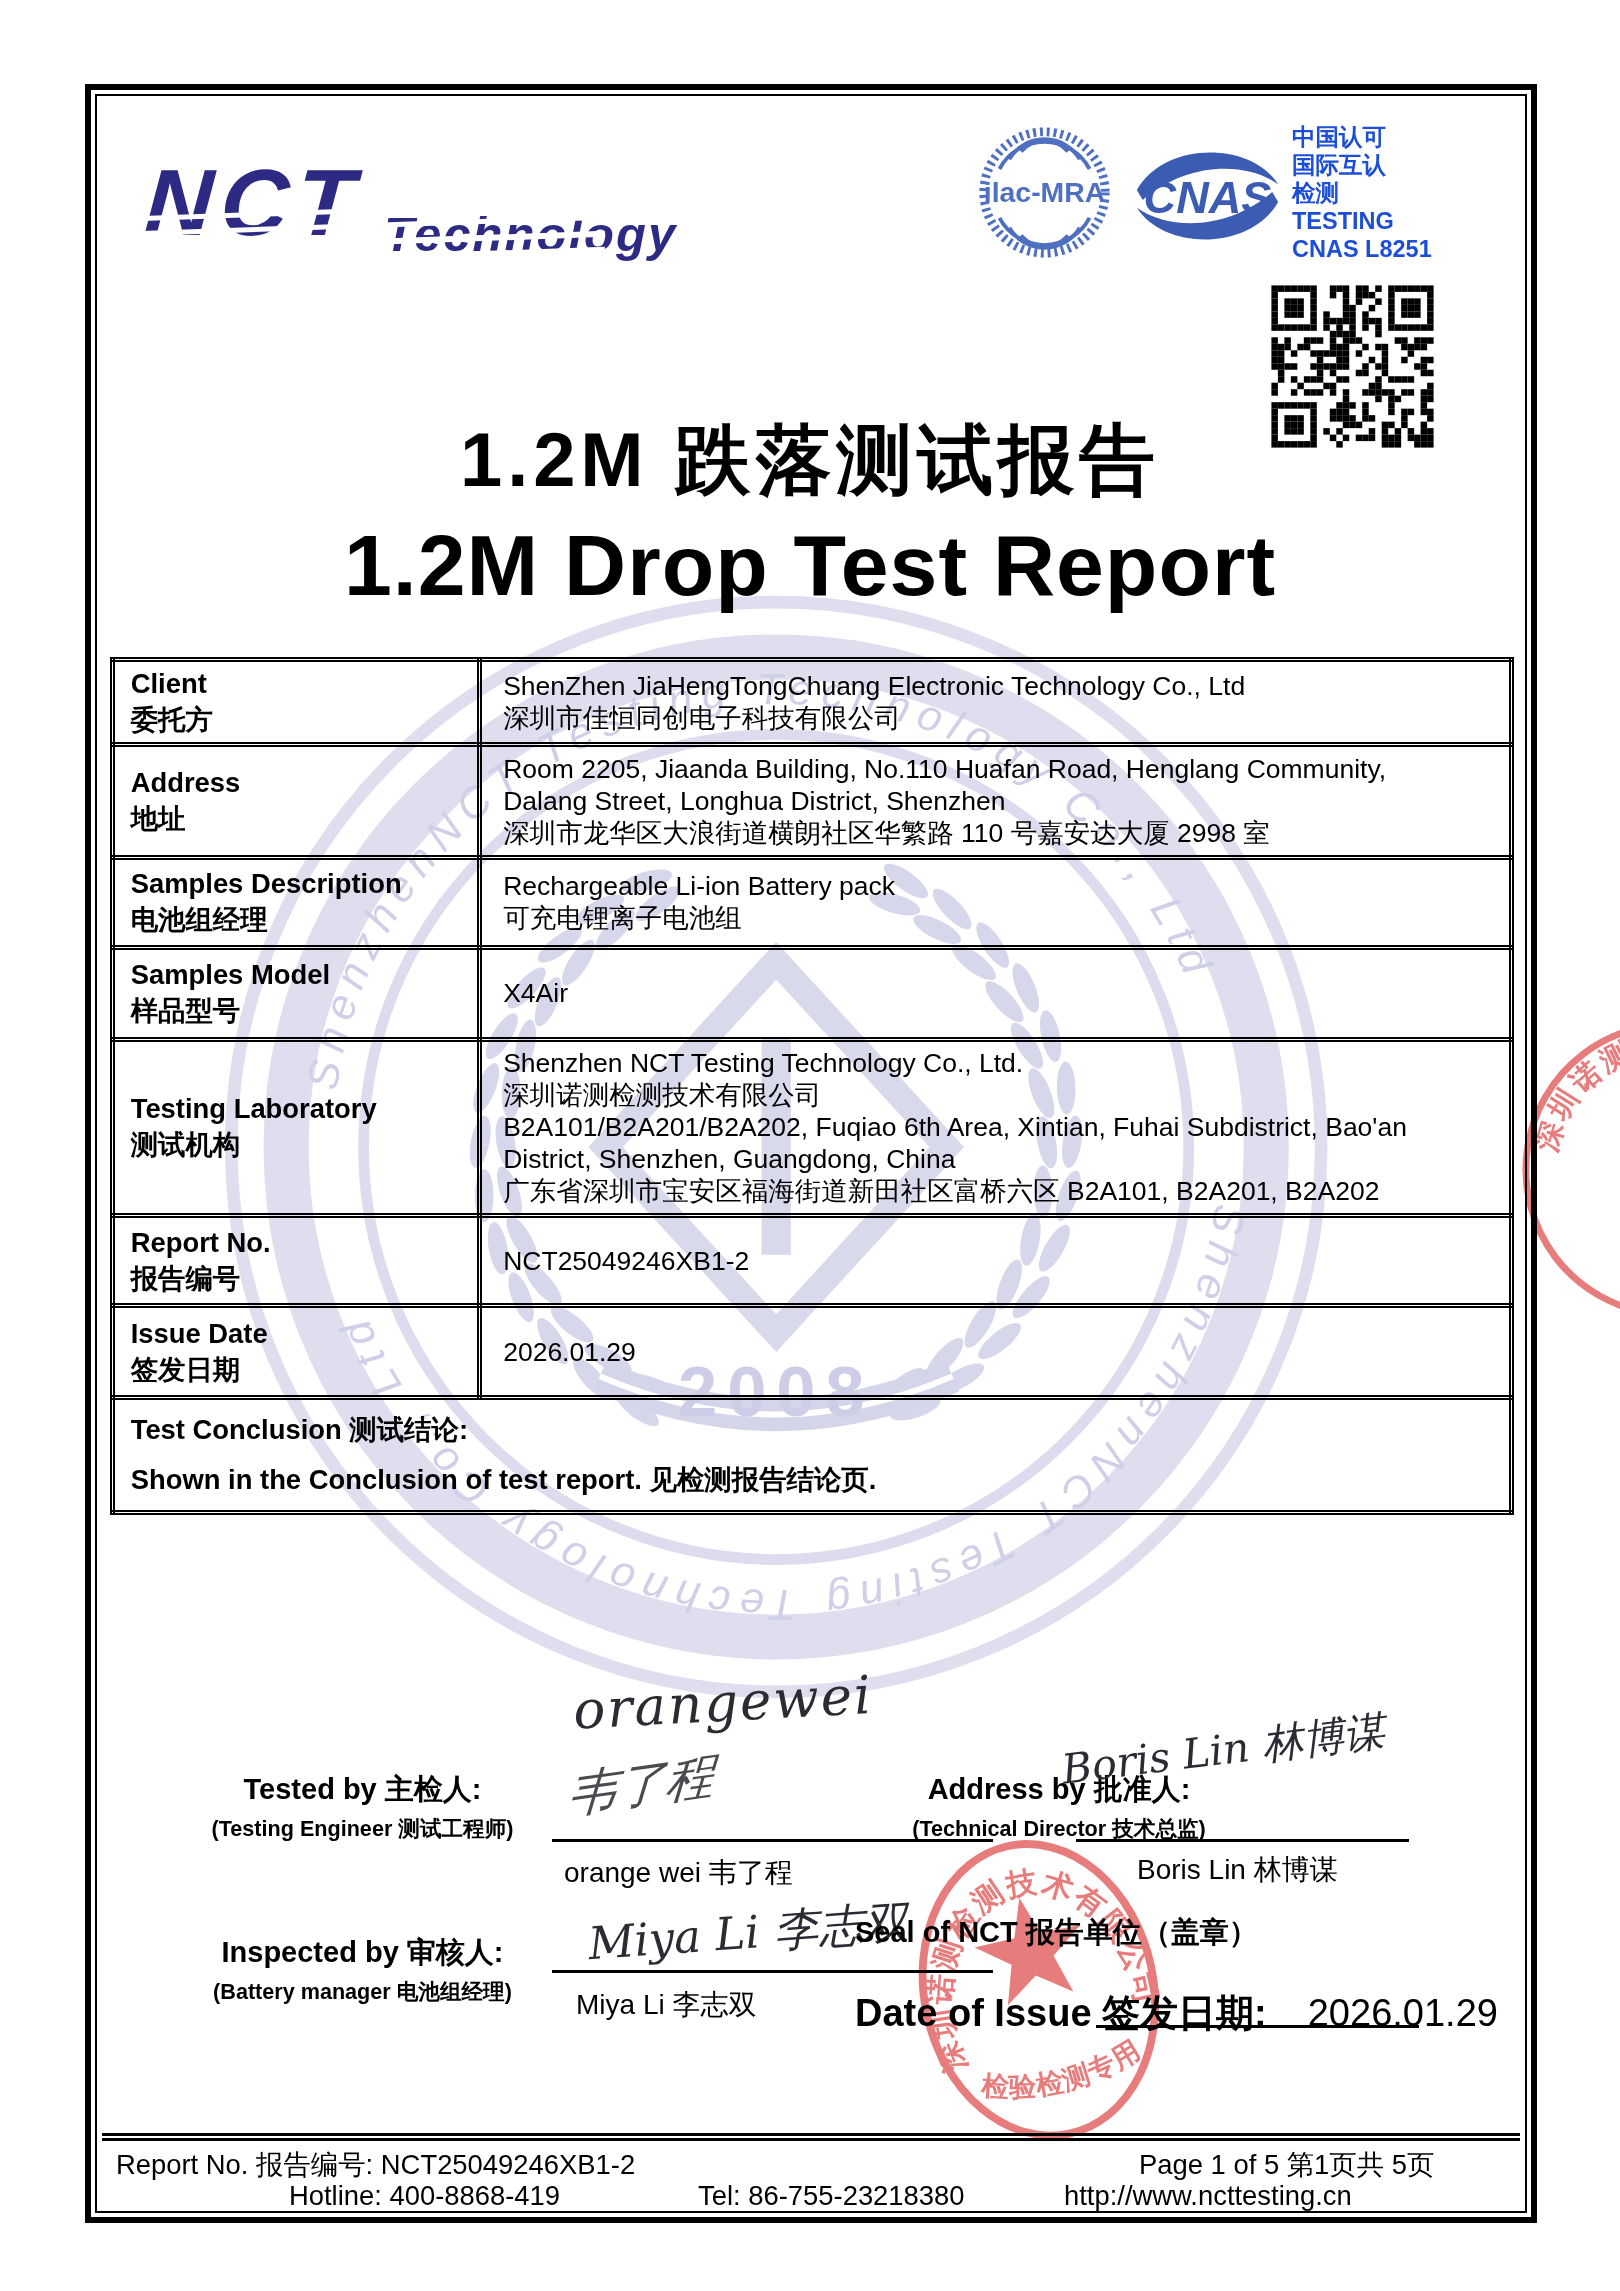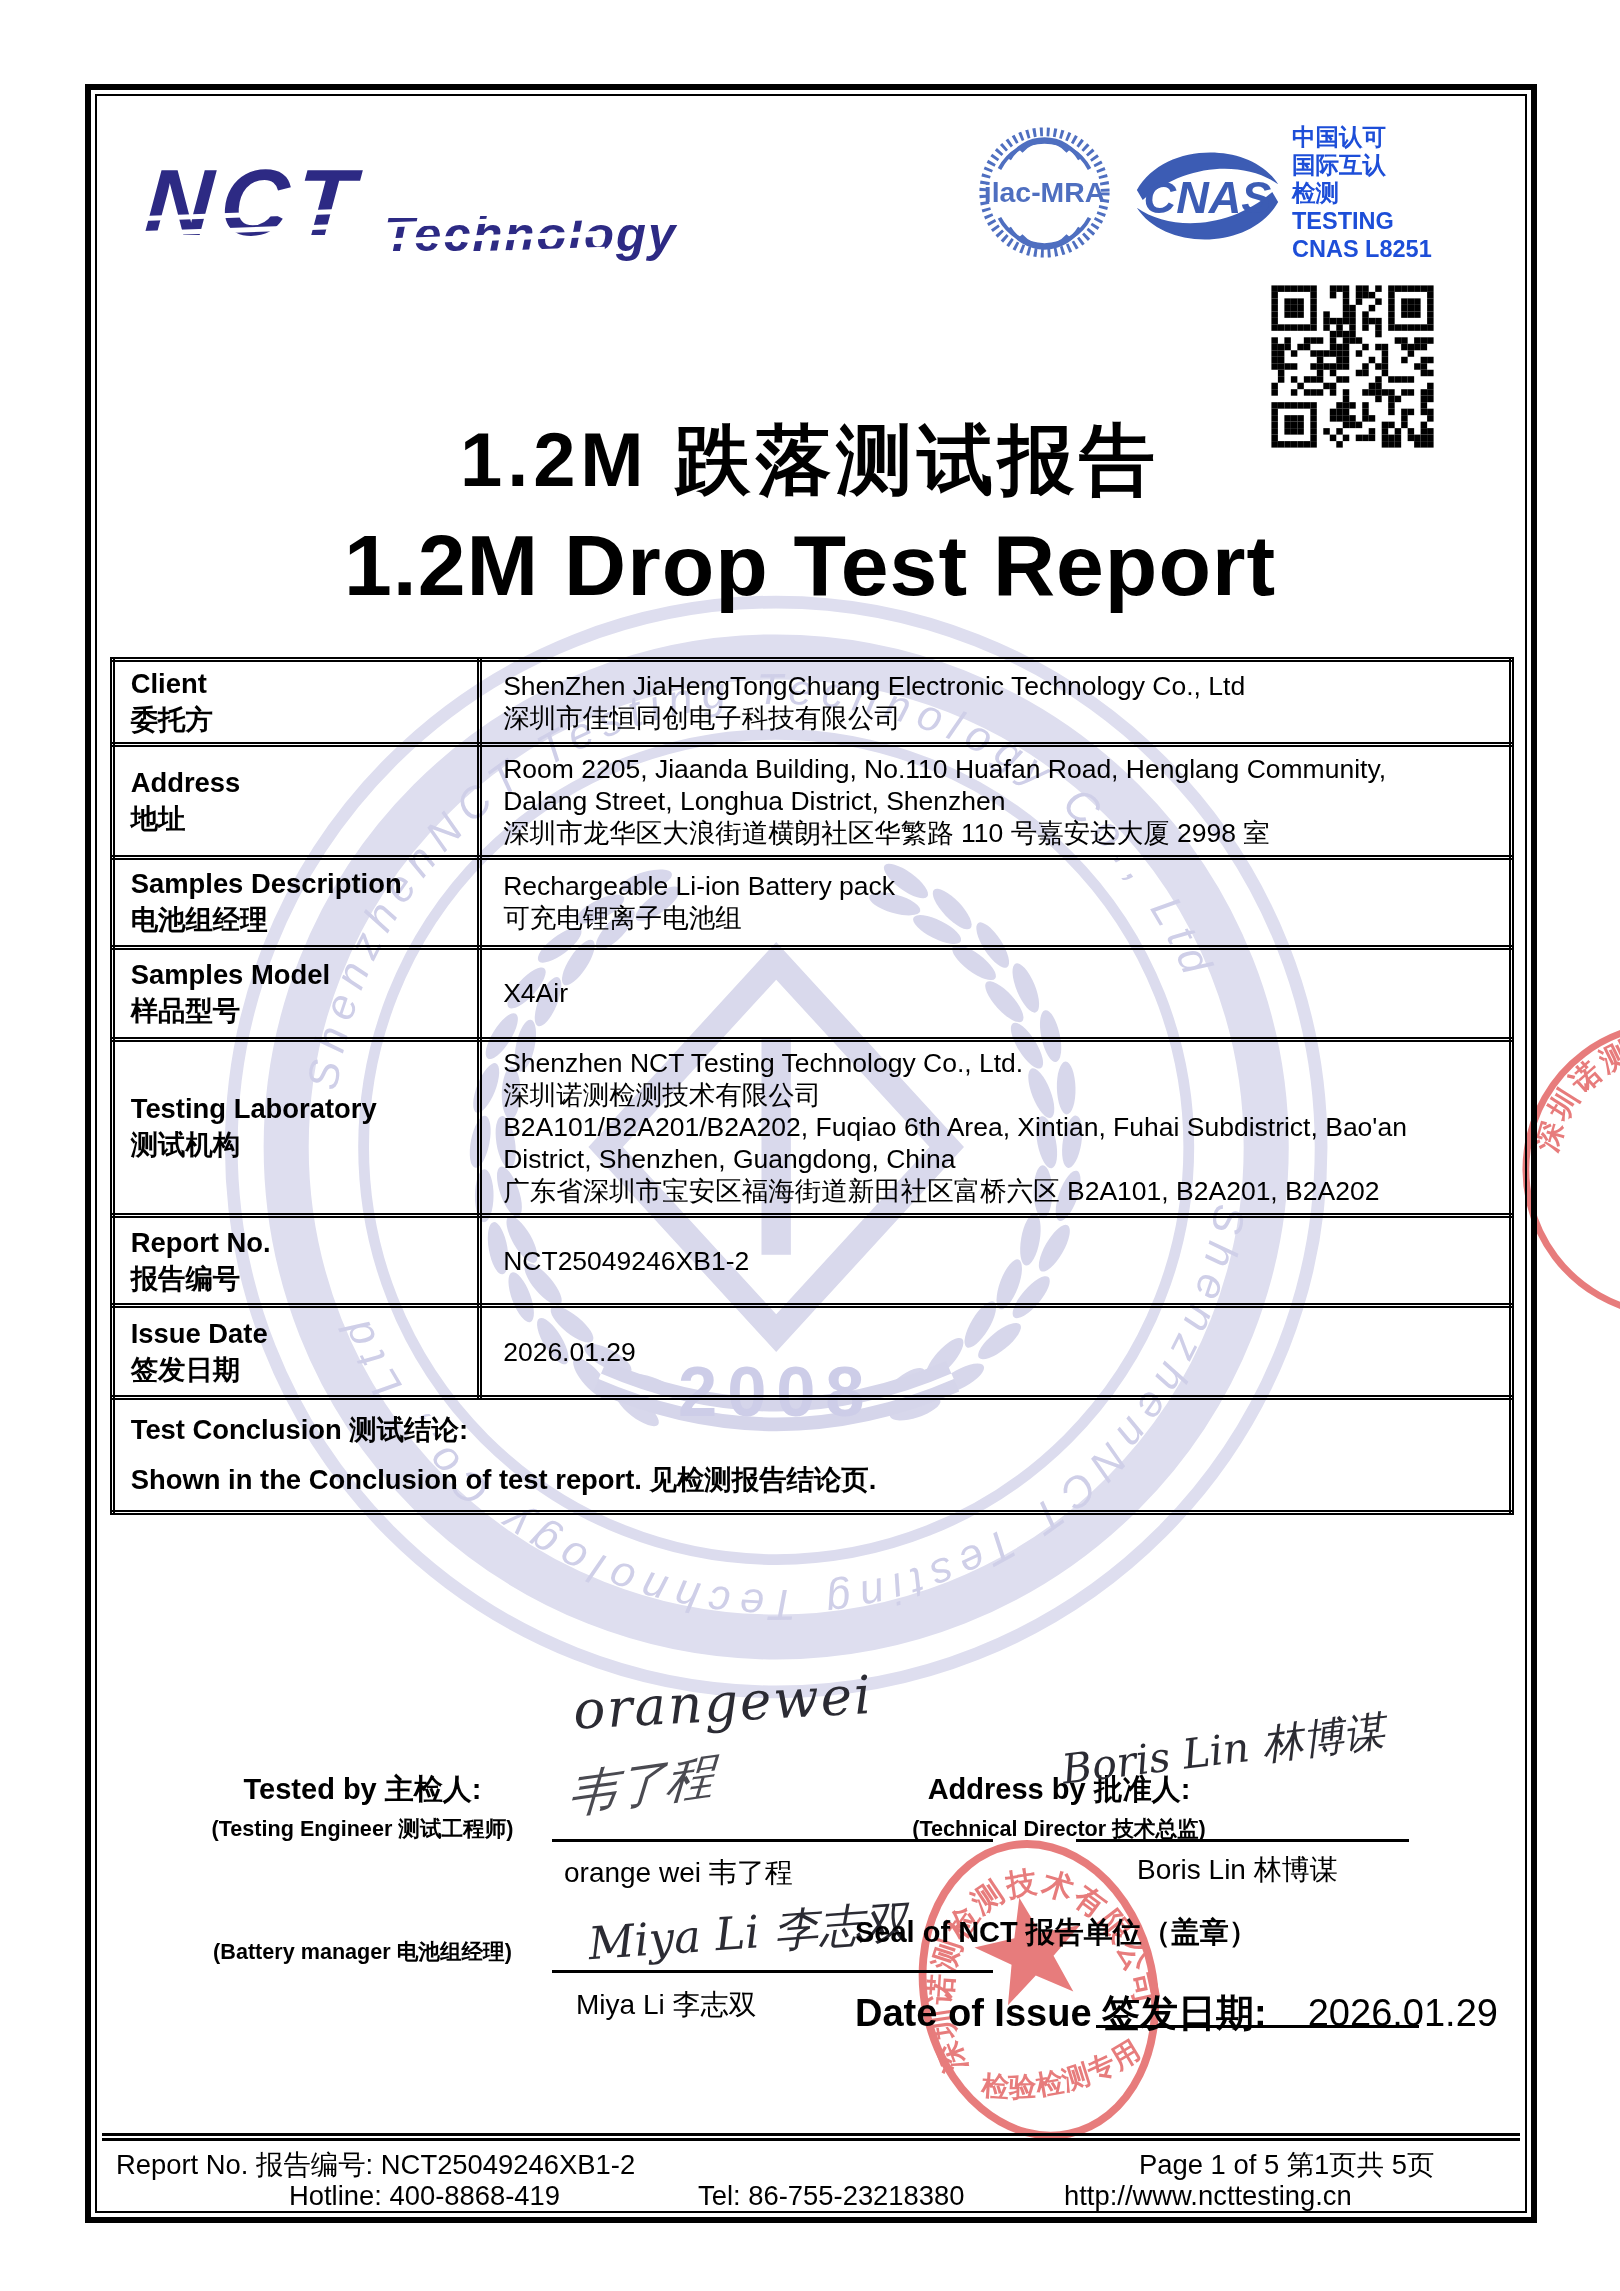--- a/index.html
+++ b/index.html
@@ -562,20 +562,21 @@
   <div class="abs sig-label" style="left:147px;top:1770px;width:431px;">
     <div>Tested by 主检人:</div>
     <div class="sig-sub">(Testing Engineer 测试工程师)</div>
   </div>
   <div class="abs hand" style="left:573px;top:1672px;font-size:53px;transform:rotate(-3deg);letter-spacing:2px;">orangewei</div>
   <div class="abs hand" style="left:568px;top:1753px;font-size:49px;transform:rotate(-8deg) skewX(-12deg);opacity:.85;">韦了程</div>
   <div class="abs sig-line" style="left:552px;top:1839px;width:441px;"></div>
   <div class="abs printed" style="left:564px;top:1854px;">orange wei 韦了程</div>
 
   <div class="abs sig-label" style="left:147px;top:1933px;width:431px;">
+    <div>Inspected by 审核人:</div>
     <div class="sig-sub">(Battery manager 电池组经理)</div>
   </div>
   <div class="abs hand" style="left:588px;top:1903px;font-size:45px;transform:rotate(-4deg);">Miya Li 李志双</div>
   <div class="abs sig-line" style="left:552px;top:1970px;width:441px;"></div>
   <div class="abs printed" style="left:576px;top:1986px;">Miya Li 李志双</div>
 
   <div class="abs sig-label" style="left:853px;top:1770px;width:412px;">
     <div>Address by 批准人:</div>
     <div class="sig-sub">(Technical Director 技术总监)</div>
   </div>

